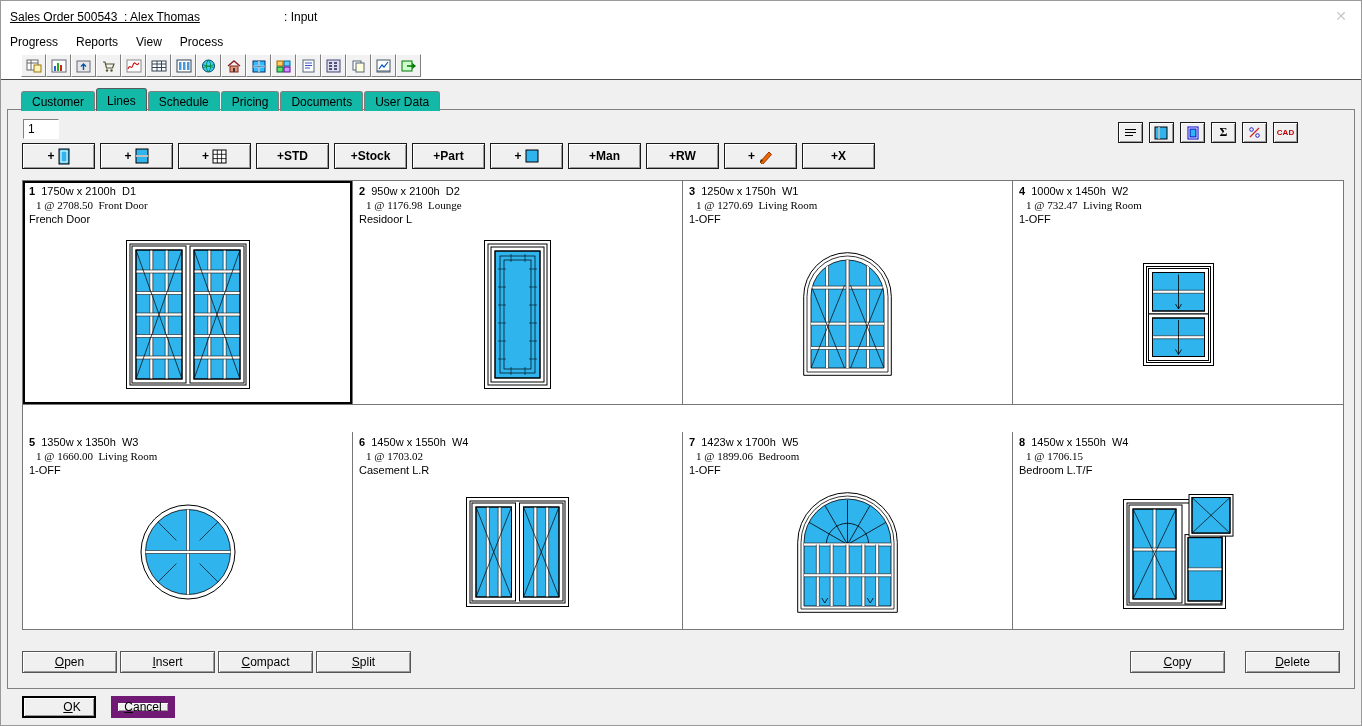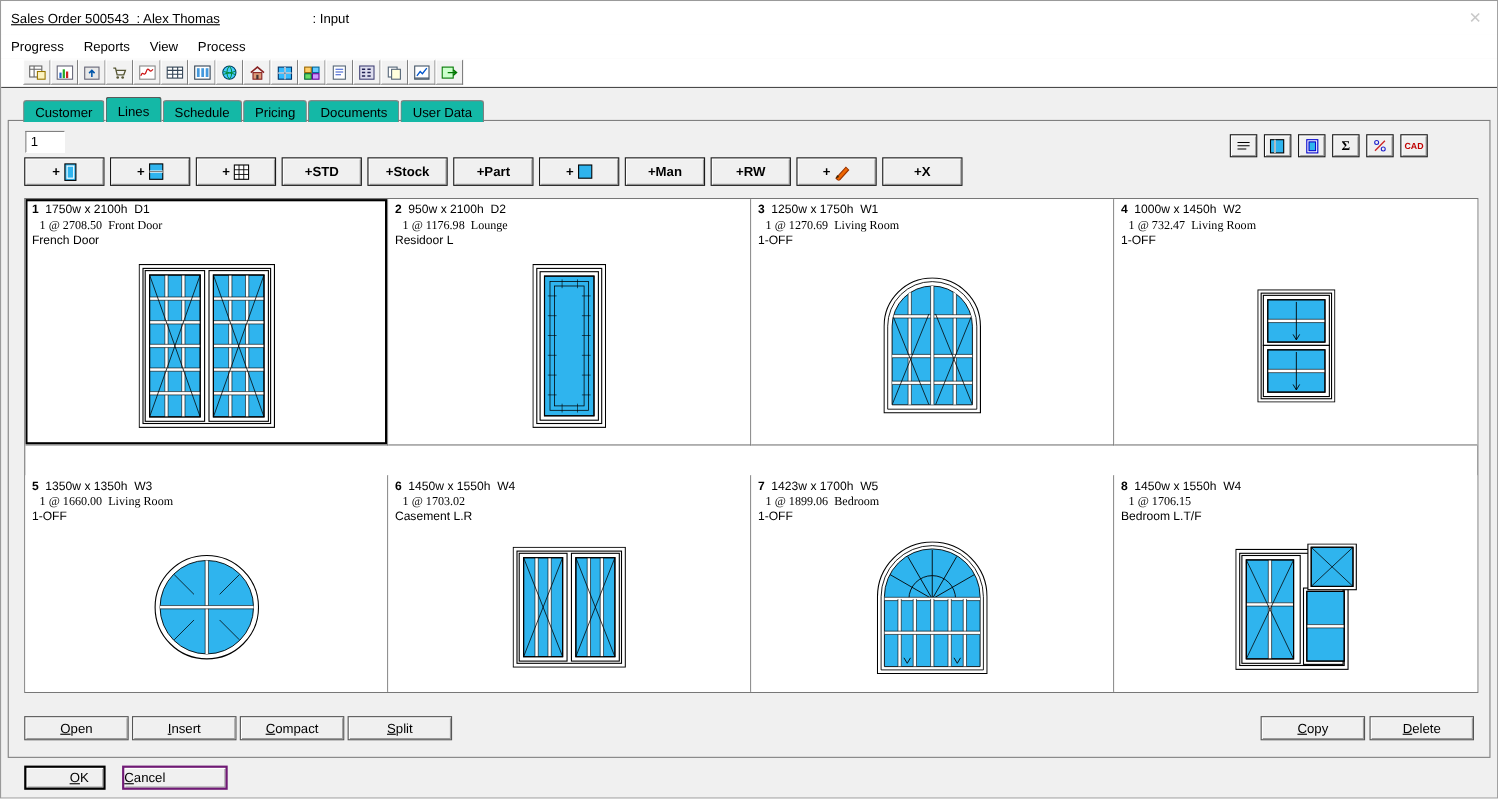--- a/index.html
+++ b/index.html
@@ -36,28 +36,28 @@
   .cell:nth-child(4n){border-right:none;}
   .cell:nth-child(n+5){border-bottom:none;margin-top:27px;}
   .cell.sel::after{content:"";position:absolute;inset:0;border:2px solid #000;pointer-events:none;}
   .cl1,.cl2,.cl3{font-size:11px;line-height:14px;white-space:pre;}
   .cl1 .num{font-weight:bold;}
   .cl2{padding-left:7px;font-family:Liberation Serif, serif;}
   .art{flex:1;display:flex;align-items:center;justify-content:center;}
 
   
   .footer-left{position:absolute;left:14px;bottom:15px;display:flex;gap:3px;}
-  .footer-right{position:absolute;right:14px;bottom:15px;display:flex;gap:4px;}
+  .footer-right{position:absolute;right:14px;bottom:15px;display:flex;gap:20px;}
   .fbtn{width:95px;height:22px;border:1px solid #555;background:#f0f0f0;box-shadow:inset 1px 1px 0 #fff,inset -1px -1px 0 #9a9a9a;font:12px "Liberation Sans",sans-serif;display:flex;align-items:center;justify-content:center;}
   .mn{display:block;}
   .mn::first-letter{text-decoration:underline;}
 
   
   .okbtn{position:absolute;left:21px;bottom:7px;width:74px;height:22px;border:2px solid #000;background:#f0f0f0;box-shadow:inset 1px 1px 0 #fff,inset -1px -1px 0 #9a9a9a;font:12px "Liberation Sans",sans-serif;display:flex;align-items:center;justify-content:center;padding-left:26px;}
-  .cancelbtn{position:absolute;left:110px;bottom:7px;width:96px;height:22px;border:2px solid #701a75;background:#f0f0f0;box-shadow:inset 1px 1px 0 #fff,inset -1px -1px 0 #9a9a9a;font:12px "Liberation Sans",sans-serif;display:flex;align-items:center;}
+  .cancelbtn{position:absolute;left:110px;bottom:7px;width:64px;height:22px;border:7px solid #701a75;background:#f0f0f0;box-shadow:inset 1px 1px 0 #fff,inset -1px -1px 0 #9a9a9a;font:12px "Liberation Sans",sans-serif;display:flex;align-items:center;justify-content:center;}
 </style>
 </head>
 <body>
 
 <div class="window">
   <div class="titlebar">
     <span class="title-text">Sales Order 500543  : Alex Thomas</span>
     <span class="title-mode">: Input</span>
     <button class="close-btn"><span>✕</span></button>
   </div>

